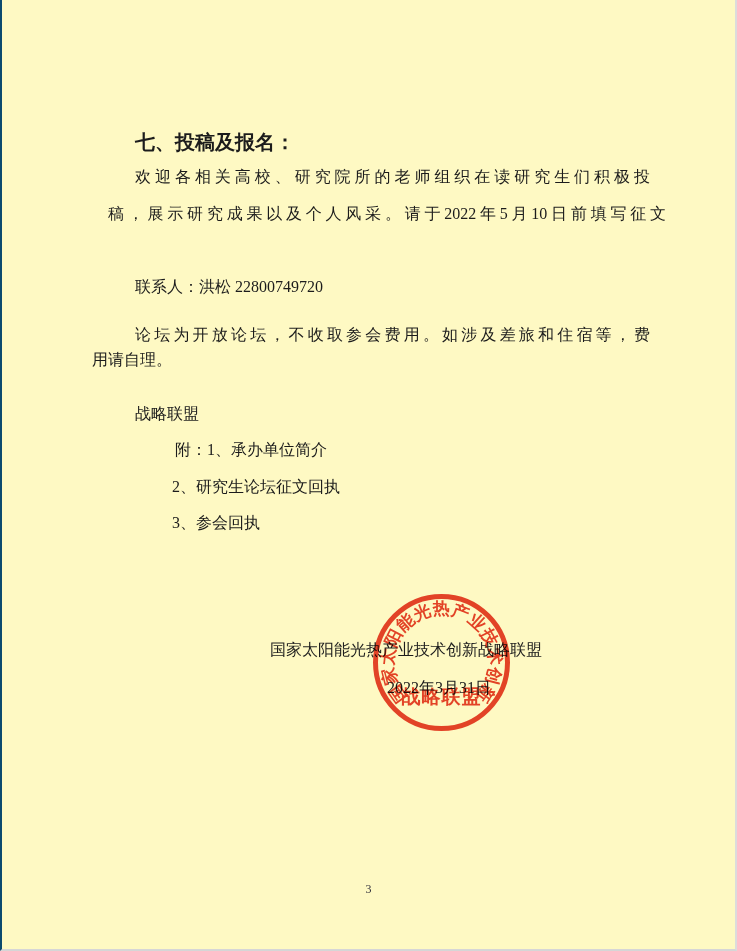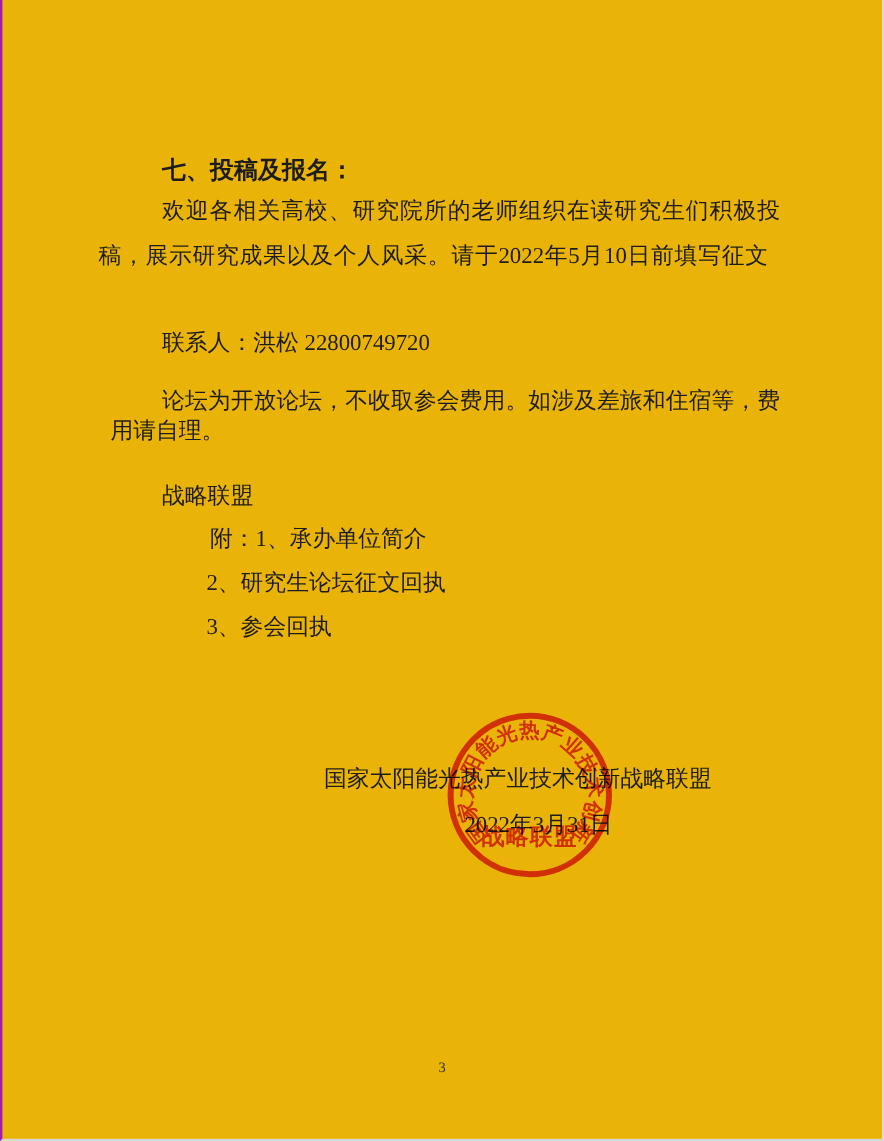--- a/index.html
+++ b/index.html
@@ -7,30 +7,30 @@
     padding: 0;
     width: 737px;
     height: 951px;
     overflow: hidden;
     background: #ffffff;
   }
   .page {
     position: relative;
     width: 733px;
     height: 949px;
-    background: #eab308;
-    border-left: 2px solid #a21caf;
+    background: #fef9c3;
+    border-left: 2px solid #0c4a6e;
     border-right: 2px solid #dcdcdc;
     border-bottom: 2px solid #d6d6d6;
     font-family: "Liberation Serif", "DejaVu Serif", serif;
     color: #1c1c1c;
   }
   .line {
     position: absolute;
-    font-size: 19px;
+    font-size: 16px;
     line-height: 27px;
     height: 27px;
     white-space: nowrap;
     color: #1c1c1c;
   }
   .stretch {
     white-space: normal;
     box-sizing: border-box;
     width: 558px;
     text-align: justify;
@@ -65,21 +65,21 @@
   }
 </style>
 </head>
 <body>
 
 <div class="page">
 
   <div class="line heading" style="left:133px; top:129px;">七、投稿及报名：</div>
 
   <div class="line stretch" style="left:90px; top:163px; padding-left:43px;">欢迎各相关高校、研究院所的老师组织在读研究生们积极投</div>
-  <div class="line stretch" style="left:80px; top:200px;">稿，展示研究成果以及个人风采。请于2022年5月10日前填写征文</div>
+  <div class="line stretch" style="left:106px; top:200px;">稿，展示研究成果以及个人风采。请于2022年5月10日前填写征文</div>
   <div class="line" style="left:133px; top:273px;">联系人：洪松 22800749720</div>
   <div class="line stretch" style="left:90px; top:321px; padding-left:43px;">论坛为开放论坛，不收取参会费用。如涉及差旅和住宿等，费</div>
   <div class="line" style="left:90px; top:346px;">用请自理。</div>
 
   <div class="line" style="left:133px; top:400px;">战略联盟</div>
 
   <div class="line" style="left:133px; top:436px;margin-left:40px;">附：1、承办单位简介</div>
   <div class="line" style="left:170px; top:473px;">2、研究生论坛征文回执</div>
   <div class="line" style="left:170px; top:509px;">3、参会回执</div>
 

